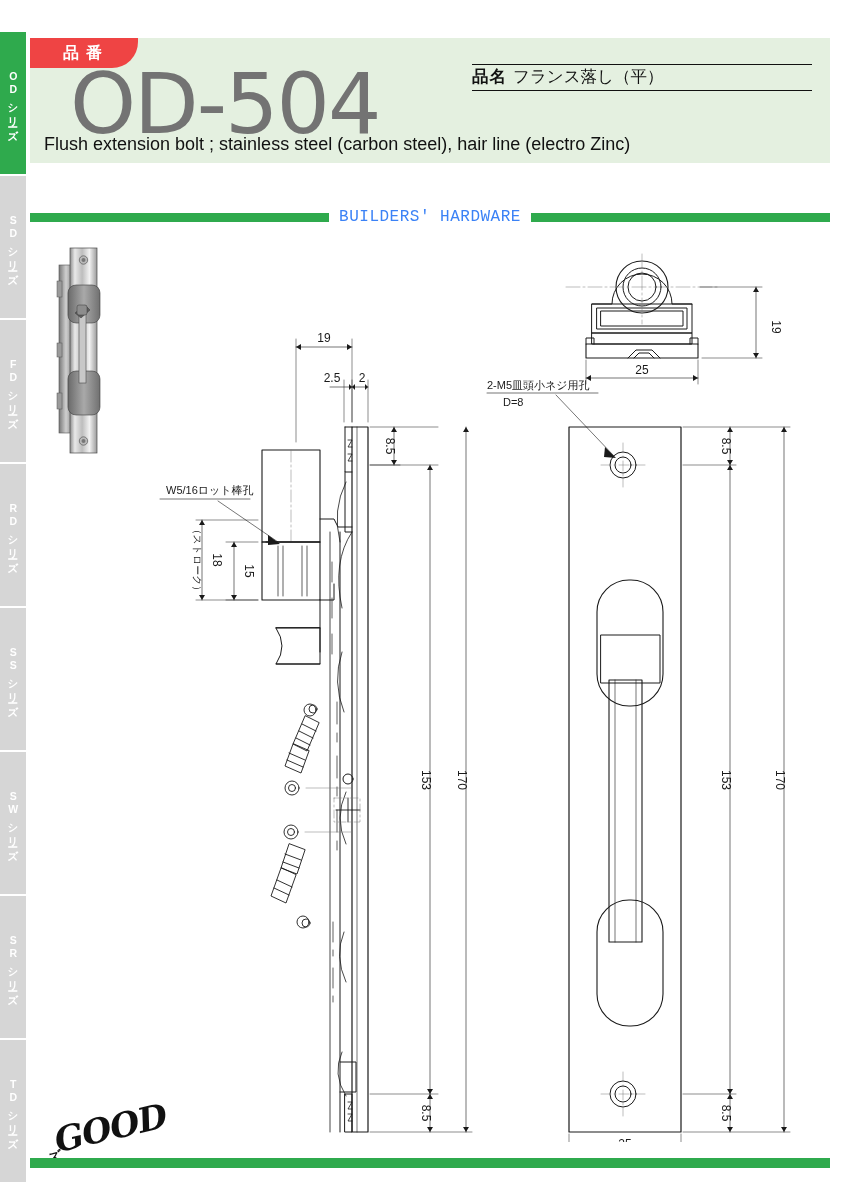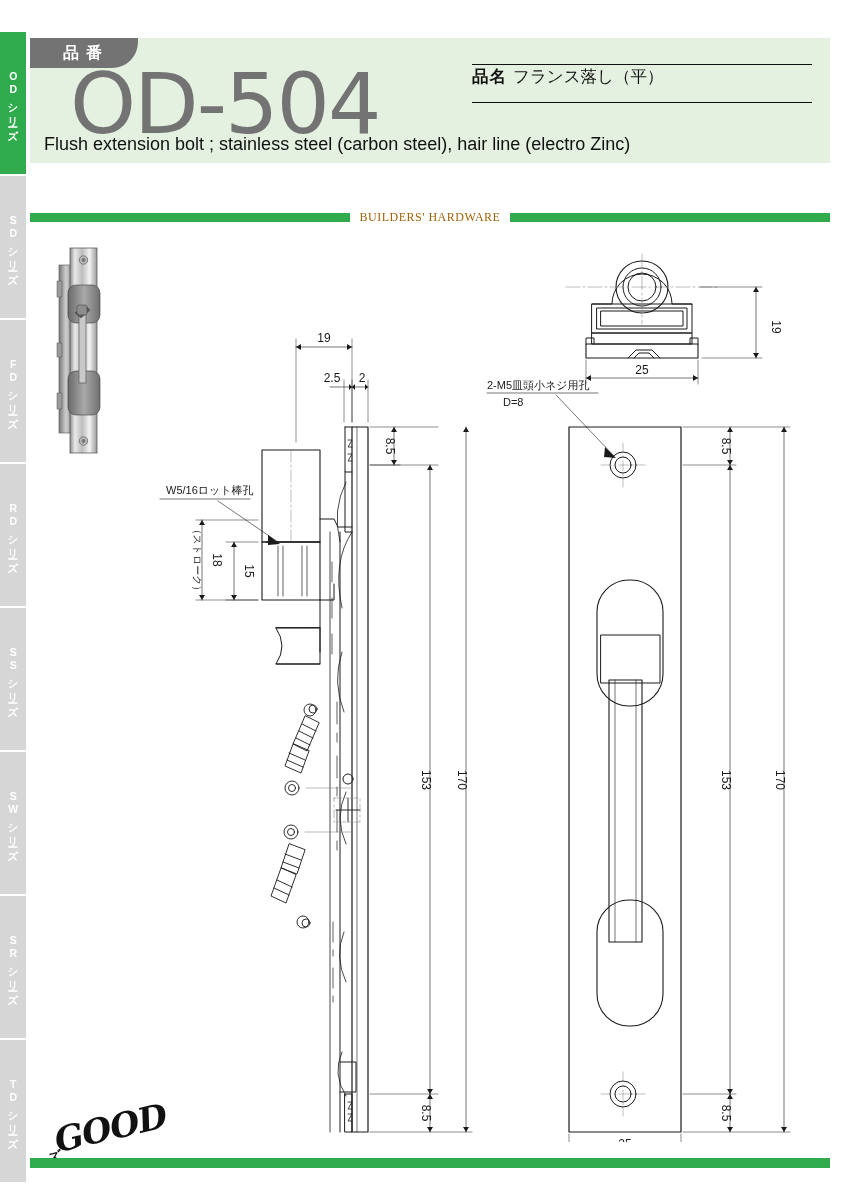--- a/index.html
+++ b/index.html
@@ -30,60 +30,60 @@
 
   
   .header {
     position: absolute; left: 30px; top: 38px;
     width: 800px; height: 125px;
     background: #e4f0e0;
   }
   .badge {
     position: absolute; left: 0; top: 0;
     width: 108px; height: 30px;
-    background: #737373;
+    background: #ef4444;
     color: #fff;
     font-size: 16px; font-weight: 700;
     letter-spacing: 7px;
     display: flex; align-items: center; justify-content: center;
     border-bottom-right-radius: 26px;
     padding-left: 4px;
   }
   .model {
     position: absolute; left: 40px; top: 24px;
     color: #737373;
     font-size: 84px; font-weight: 400;
     letter-spacing: -2px; line-height: 1;
     font-family: "DejaVu Sans", sans-serif;
   }
   .spec-table {
     position: absolute; right: 18px; top: 26px;
     width: 340px;
   }
   .spec-row {
     border-bottom: 1.6px solid #111;
-    padding: 1px 0 14px 0;
+    padding: 1px 0 2px 0;
     font-size: 16.5px; color:#111;
     white-space: nowrap;
     font-family: "DejaVu Sans", sans-serif;
   }
   .spec-row:first-child { border-top: 1.6px solid #111; }
   .spec-key { font-weight: 700; letter-spacing: 1px; margin-right: 6px; }
   .subtitle {
     position: absolute; left: 14px; bottom: 8px;
     font-size: 18px; color: #111;
     font-family: "Liberation Sans", sans-serif;
   }
 
   
   .bh { position: absolute; left: 30px; top: 208px; width: 800px; height: 18px;
         display: flex; align-items: center; gap: 10px; }
   .bh-bar { flex: 1 1 auto; height: 9px; background: #2faa4d; }
-  .bh-text { font-size: 12px; letter-spacing: .5px; color:#a16207; white-space:nowrap;
-             font-family: Liberation Serif, serif; }
+  .bh-text { font-size: 16px; letter-spacing: .5px; color:#3b82f6; white-space:nowrap;
+             font-family: Liberation Mono, monospace; }
 
   
   .stage { position: absolute; left: 0; top: 232px; width: 848px; height: 910px; }
   .stage svg { display:block; }
 
   
   .photo { position: absolute; left: 55px; top: 243px; width: 50px; height: 215px; }
 
   
   .logo {

